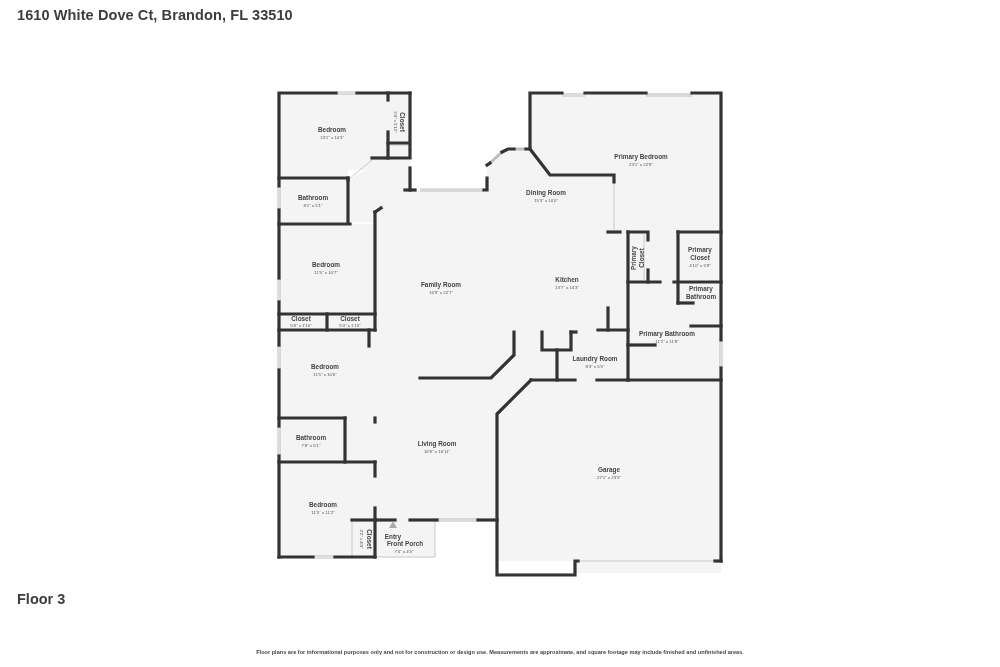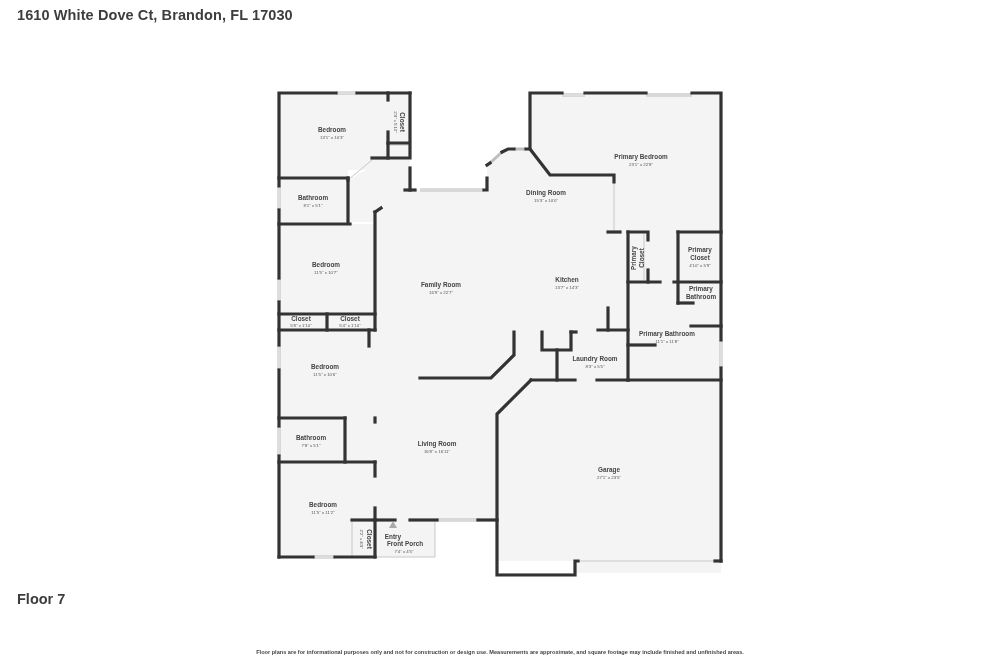--- a/index.html
+++ b/index.html
@@ -22,21 +22,21 @@
     .room-name { font-family: "Liberation Sans", "DejaVu Sans", sans-serif; font-size: 6.4px; fill: #444; font-weight: bold; }
     .room-dim  { font-family: "Liberation Sans", "DejaVu Sans", sans-serif; font-size: 4.4px; fill: #555; }
     .wall { stroke: #333; stroke-width: 3.2; fill: none; stroke-linecap: square; }
     .thin { stroke: #c8c8c8; stroke-width: 1; fill: none; }
     .win  { stroke: #bdbdbd; stroke-width: 3; fill: none; }
     .wininner { stroke: #f4f4f4; stroke-width: 1.2; fill: none; }
   </style>
 </head>
 <body>
 
-<div class="title">1610 White Dove Ct, Brandon, FL 17030</div>
+<div class="title">1610 White Dove Ct, Brandon, FL 33510</div>
 
 <svg class="plan" width="1000" height="667" viewBox="0 0 1000 667" xmlns="http://www.w3.org/2000/svg">
 
   <g fill="#f4f4f4" stroke="none">
     <polygon points="279,93 410,93 410,158 388,158 388,170 348,170 348,180 279,180"></polygon>
     <polygon points="279,180 348,180 348,222 279,222"></polygon>
     <polygon points="279,224 375,224 375,557 279,557"></polygon>
     <polygon points="348,180 388,158 410,158 410,190 420,190 487,190 487,165 505,150 530,150 530,93 721,93 721,573 575,573 575,561 497,561 497,520 435,520 435,557 375,557 375,222 348,222"></polygon>
   </g>
 
@@ -217,14 +217,14 @@
     <text class="room-dim" x="595" y="368" text-anchor="middle">8'3" x 5'5"</text>
 
     <text class="room-name" x="437" y="446" text-anchor="middle">Living Room</text>
     <text class="room-dim" x="437" y="453" text-anchor="middle">16'8" x 16'11"</text>
 
     <text class="room-name" x="609" y="472" text-anchor="middle">Garage</text>
     <text class="room-dim" x="609" y="479" text-anchor="middle">27'1" x 23'5"</text>
   </g>
 </svg>
 
-<div class="floor-label">Floor 7</div>
+<div class="floor-label">Floor 3</div>
 <div class="disclaimer">Floor plans are for informational purposes only and not for construction or design use. Measurements are approximate, and square footage may include finished and unfinished areas.</div>
 
 </body></html>

